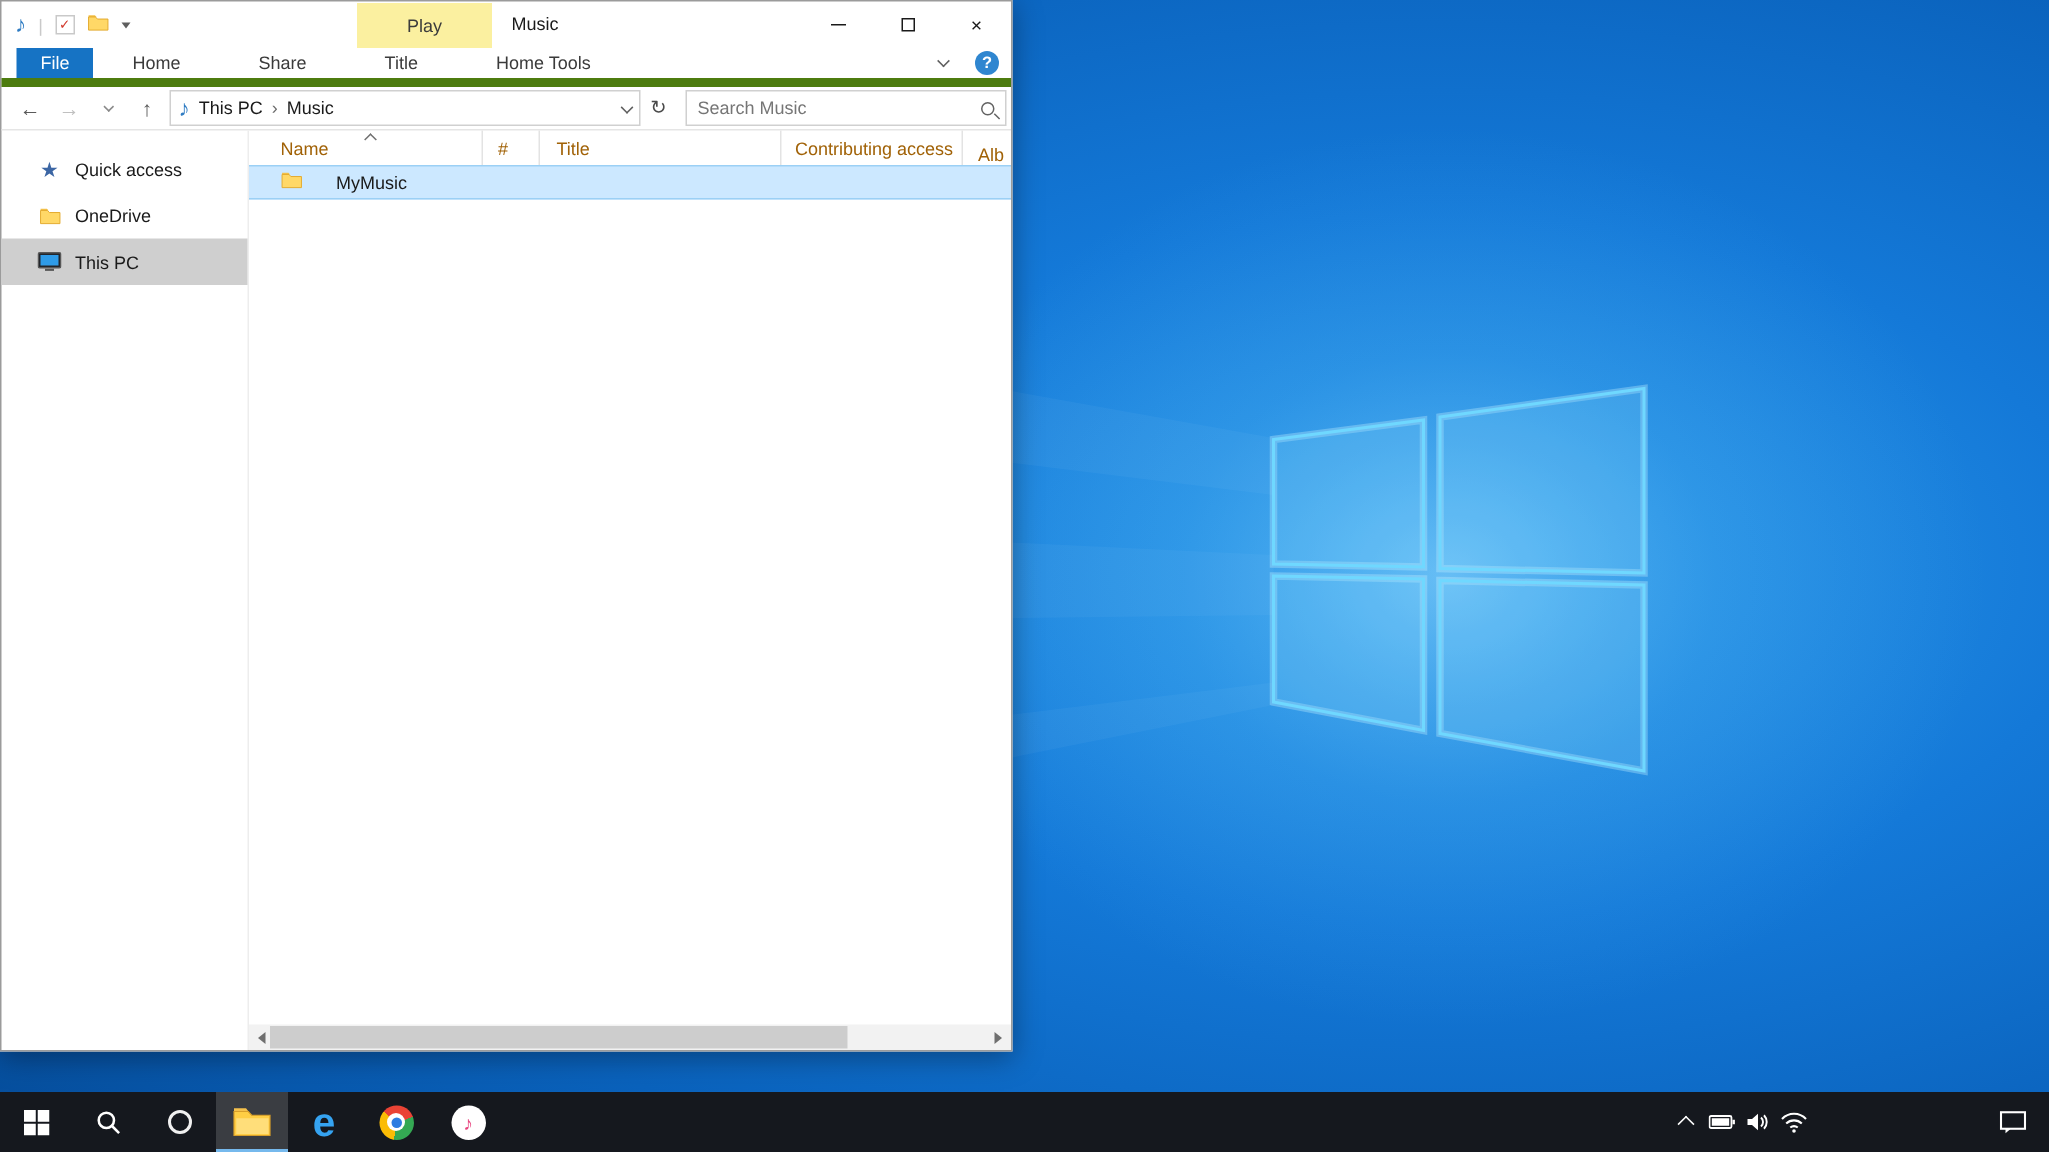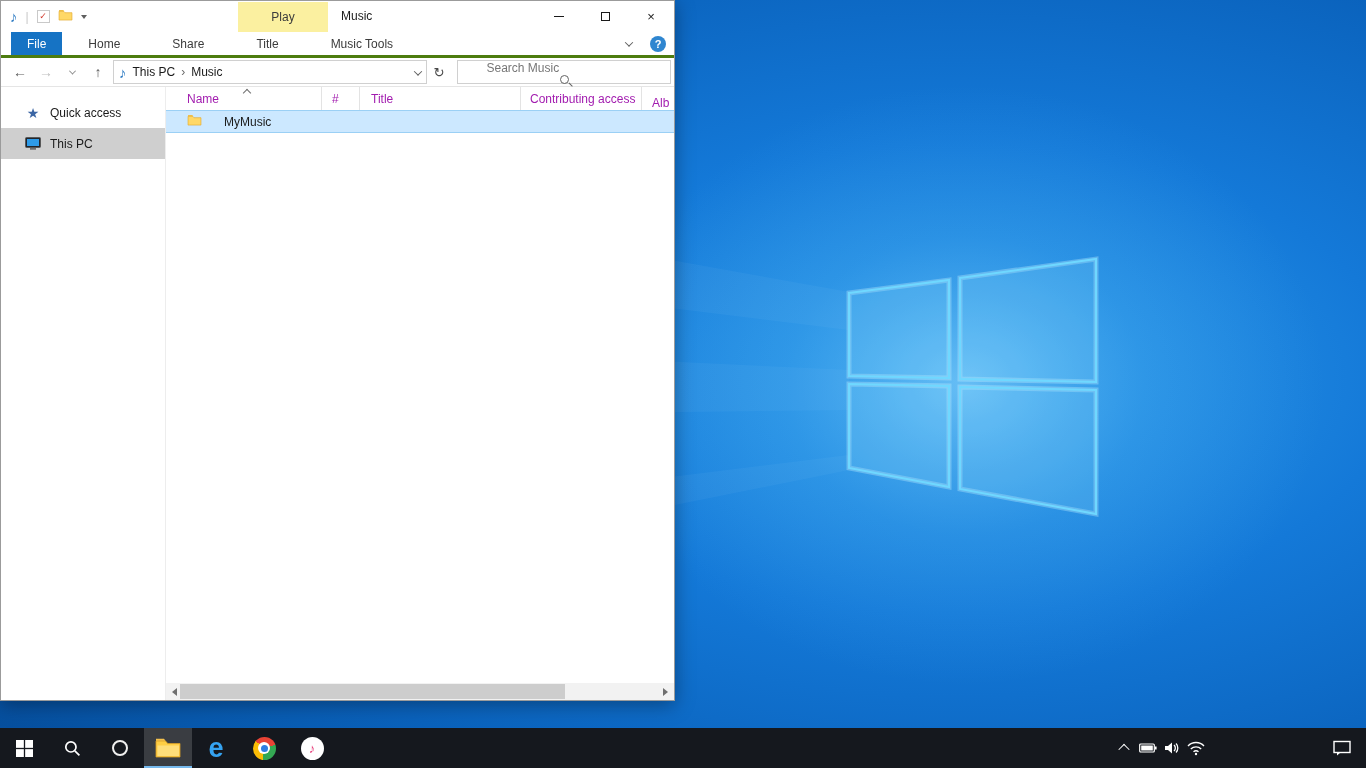--- a/index.html
+++ b/index.html
@@ -30,53 +30,53 @@
   .qat-caret { width:0; height:0; border-left:3.5px solid transparent; border-right:3.5px solid transparent; border-top:4px solid #5f5f5f; }
   .ctx-header { position:absolute; left:237px; top:1px; width:90px; height:30px; background:#fbf0a0; display:flex; align-items:center; justify-content:center; color:#3c3c3c; }
   .win-title { position:absolute; left:340px; top:0; line-height:31px; color:#1a1a1a; }
   .win-controls { margin-left:auto; display:flex; height:31px; }
   .win-btn { width:46px; height:31px; display:flex; align-items:center; justify-content:center; color:#1a1a1a; }
   .glyph-min { display:inline-block; width:10px; height:1px; background:#1a1a1a; }
   .glyph-max { display:inline-block; width:9px; height:9px; border:1px solid #1a1a1a; }
   .glyph-close { font-size:13px; line-height:1; }
 
   
-  .tabrow { height:26px; flex:none; display:flex; align-items:stretch; border-bottom:3px solid #4d7c0f; color:#3b3b3b; }
+  .tabrow { height:26px; flex:none; display:flex; align-items:stretch; border-bottom:6px solid #4d7c0f; color:#3b3b3b; }
   .tab { display:flex; align-items:center; padding:0 26px; }
   .tab-file { background:#1673c4; color:#fff; margin-left:10px; padding:0 16px; }
   .tabrow-right { margin-left:auto; display:flex; align-items:center; gap:12px; margin-right:8px; }
   .ribbon-collapse { width:18px; display:flex; justify-content:center; }
   .help-btn { width:16px; height:16px; border-radius:50%; background:#2f86d0; color:#fff; font-size:11px; font-weight:bold; display:flex; align-items:center; justify-content:center; }
 
   
   .addrrow { height:29px; flex:none; display:flex; align-items:center; border-bottom:1px solid #e5e5e5; padding-left:6px; }
   .nav-btn { width:26px; height:26px; display:flex; align-items:center; justify-content:center; font-size:14px; color:#5a5a5a; }
   .nav-btn.disabled { color:#c0c0c0; }
   .nav-btn .chev { border-color:#8a8a8a; width:5px; height:5px; }
   .address-box { width:314px; height:24px; border:1px solid #d0d0d0; display:flex; align-items:center; padding:0 5px; gap:6px; margin-left:2px; background:#fff; }
   .crumb { color:#1a1a1a; }
   .crumb-sep { color:#6a6a6a; }
   .address-caret { margin-left:auto; }
   .refresh-btn { width:24px; height:24px; display:flex; align-items:center; justify-content:center; font-size:13px; color:#4a4a4a; }
-  .search-box { width:214px; height:24px; border:1px solid #d0d0d0; display:flex; align-items:center; padding:0 7px; margin-left:6px; background:#fff;flex-direction:column; }
+  .search-box { width:214px; height:24px; border:1px solid #d0d0d0; display:flex; align-items:center; padding:0 7px; margin-left:6px; background:#fff; }
   .search-box input { flex:1; border:none; outline:none; font-size:12px; font-family:inherit; color:#333; background:transparent; }
   .search-box input::placeholder { color:#767676; }
   .mag { width:9px; height:9px; border:1.4px solid #636363; border-radius:50%; position:relative; flex:none; }
   .mag::after { content:""; position:absolute; width:5px; height:1.4px; background:#636363; transform:rotate(45deg); left:7px; top:8px; }
 
   
   .main { flex:1; min-height:0; display:flex; }
   .navpane { width:165px; flex:none; border-right:1px solid #ededed; padding-top:10px; }
   .nav-item { height:31px; display:flex; align-items:center; gap:9px; padding-left:24px; }
   .nav-item.selected { background:#cfcfcf; }
   .nav-ic { width:16px; display:flex; justify-content:center; flex:none; }
   .star { color:#3c66a4; font-size:14px; line-height:1; }
 
   .content { flex:1; min-width:0; display:flex; flex-direction:column; position:relative; }
-  .header-row { height:23px; flex:none; display:flex; align-items:stretch; color:#a21caf; }
+  .header-row { height:23px; flex:none; display:flex; align-items:stretch; color:#a16207; }
   .hcell { display:flex; align-items:center; border-right:1px solid #e3e3e3; position:relative; white-space:nowrap; overflow:hidden; }
   .col-name { width:156px; padding-left:21px; }
   .col-num { width:38px; padding-left:10px; }
   .col-title { width:161px; padding-left:11px; }
   .col-artists { width:121px; padding-left:9px; }
   .col-album { flex:1; padding-left:10px; border-right:none;align-items:flex-end; }
   .sort-caret { position:absolute; left:78px; top:3px; border-color:#6f6f6f; }
   .rows { flex:1; min-height:0; }
   .file-row { height:23px; display:flex; align-items:center; gap:22px; padding-left:21px; background:#cce8ff; border-top:1px solid #9bd0f5; border-bottom:1px solid #9bd0f5; }
 
@@ -179,21 +179,21 @@
           <span class="glyph-close">×</span>
         </div>
     </div>
   </div>
 
   <div class="tabrow">
     <div class="tab tab-file">File</div>
     <div class="tab">Home</div>
     <div class="tab">Share</div>
     <div class="tab">Title</div>
-    <div class="tab">Music Tools</div>
+    <div class="tab">Home Tools</div>
     <div class="tabrow-right">
       <span class="ribbon-collapse">
           <span class="chev chev-down"></span>
         </span>
       <span class="help-btn">?</span>
     </div>
   </div>
 
   <div class="addrrow">
     <div class="nav-btn">←</div>
@@ -215,20 +215,29 @@
       <span class="mag"></span>
     </div>
   </div>
 
   <div class="main">
 
     <div class="navpane">
       <div class="nav-item">
         <span class="nav-ic star">★</span>
         <span>Quick access</span>
+      </div>
+      <div class="nav-item">
+        <span class="nav-ic">
+          <svg width="15" height="12" viewBox="0 0 16 13">
+              <path d="M1 2.5 L1 1.2 L5.6 1.2 L6.8 2.6 Z" fill="#f3c14b"></path>
+              <path d="M1 2.5 L6 2.5 L7.4 4 L15 4 L15 12 L1 12 Z" fill="#ffd867" stroke="#e3a92b" stroke-width="0.7"></path>
+            </svg>
+        </span>
+        <span>OneDrive</span>
       </div>
       <div class="nav-item selected">
         <span class="nav-ic">
           <svg width="16" height="14" viewBox="0 0 16 14">
               <rect x="0.5" y="0.5" width="15" height="10" rx="1" fill="#22252b" stroke="#585858"></rect>
               <rect x="2" y="2" width="12" height="7" fill="#2e9be8"></rect>
               <rect x="5" y="11.2" width="6" height="1.4" fill="#585858"></rect>
             </svg>
         </span>
         <span>This PC</span>

